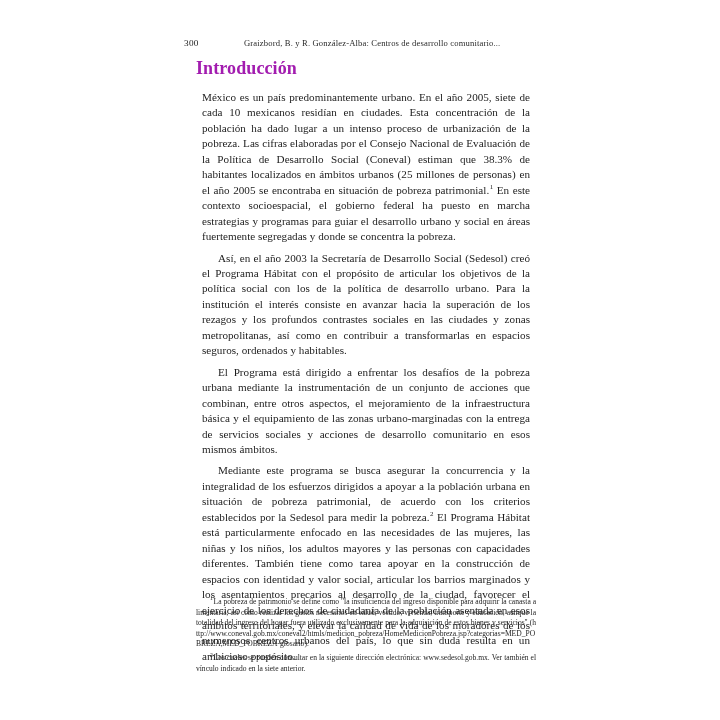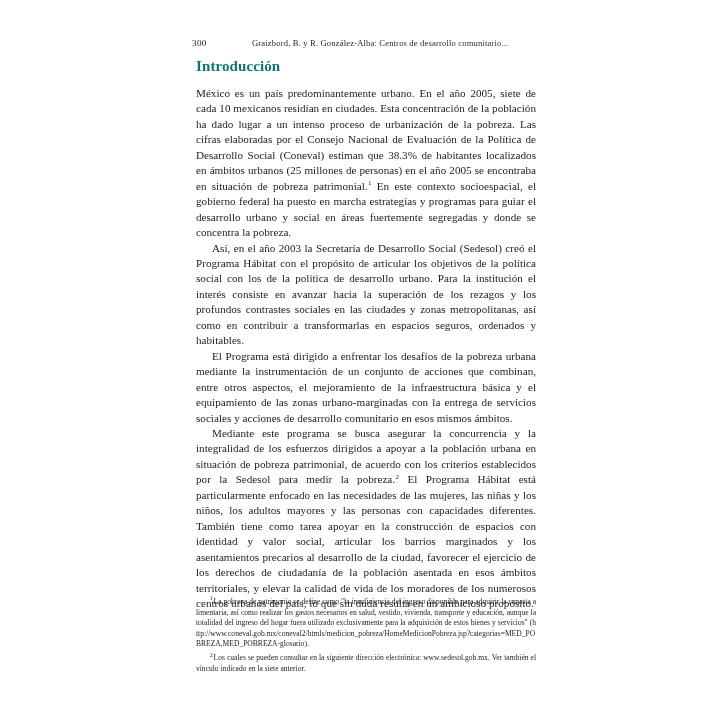--- a/index.html
+++ b/index.html
@@ -19,21 +19,21 @@
     position: relative;
     width: 720px;
     height: 720px;
     background: #ffffff;
   }
 
   
   .running-head {
     position: absolute;
     top: 38px;
-    left: 192px;
+    left: 184px;
     width: 340px;
     display: flex;
     align-items: baseline;
     font-size: 8.6px;
     letter-spacing: 0.15px;
     color: #232323;
   }
   .folio {
     width: 60px;
     flex: none;
@@ -50,28 +50,28 @@
   
   .column {
     position: absolute;
     top: 58px;
     left: 196px;
     width: 340px;
   }
 
   h2.section-title {
     margin: 0 0 11px 0;
-    font-size: 15px;
+    font-size: 18px;
     font-weight: bold;
     letter-spacing: 0.1px;
-    color: #0f766e;
+    color: #a21caf;
   }
 
   p.body-par {
-    margin: 0;
+    margin: 6px;
     font-size: 11.15px;
     line-height: 15.45px;
     text-align: justify;
     text-indent: 16px;
     color: #1d1d1d;
     hyphens: none;
     word-spacing: 0.1px;
   }
   p.body-par.first {
     text-indent: 0;

